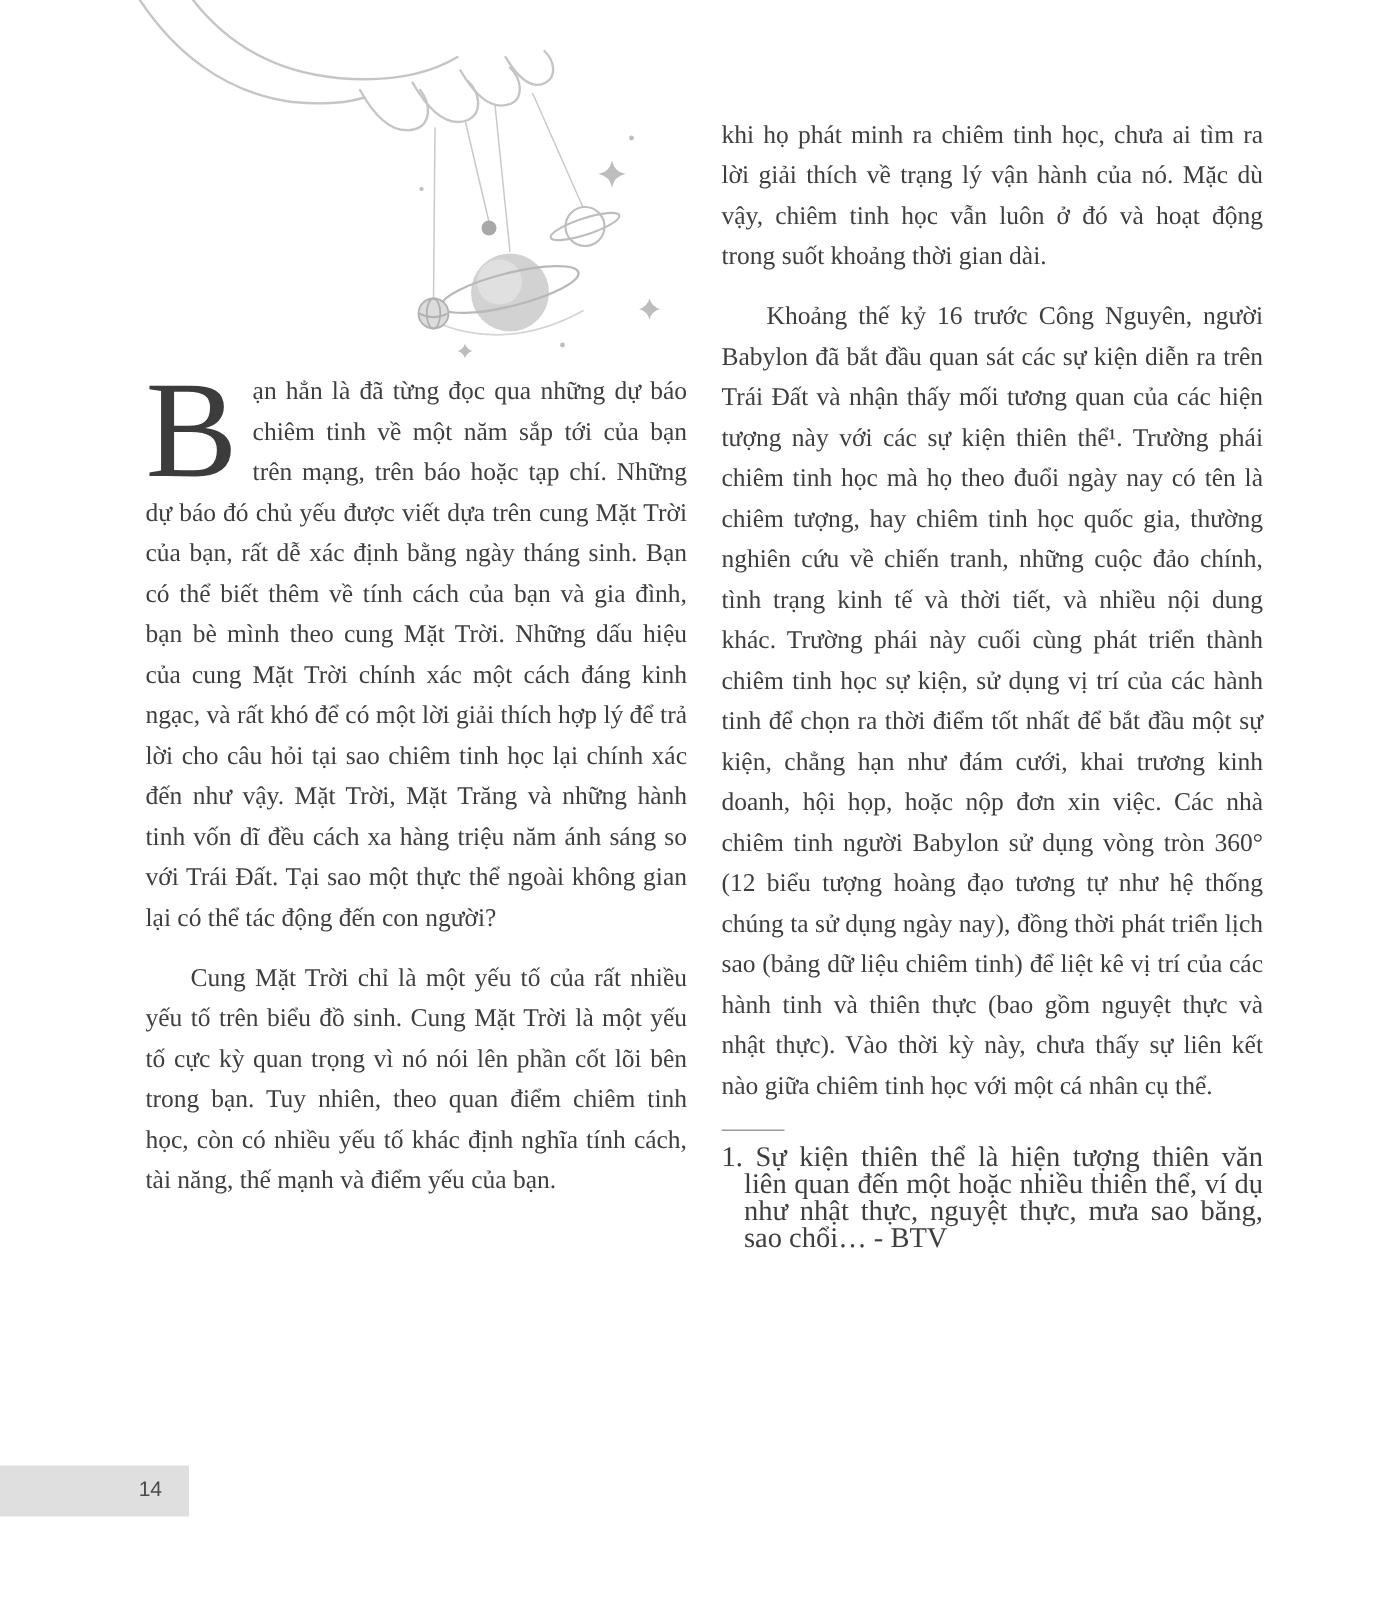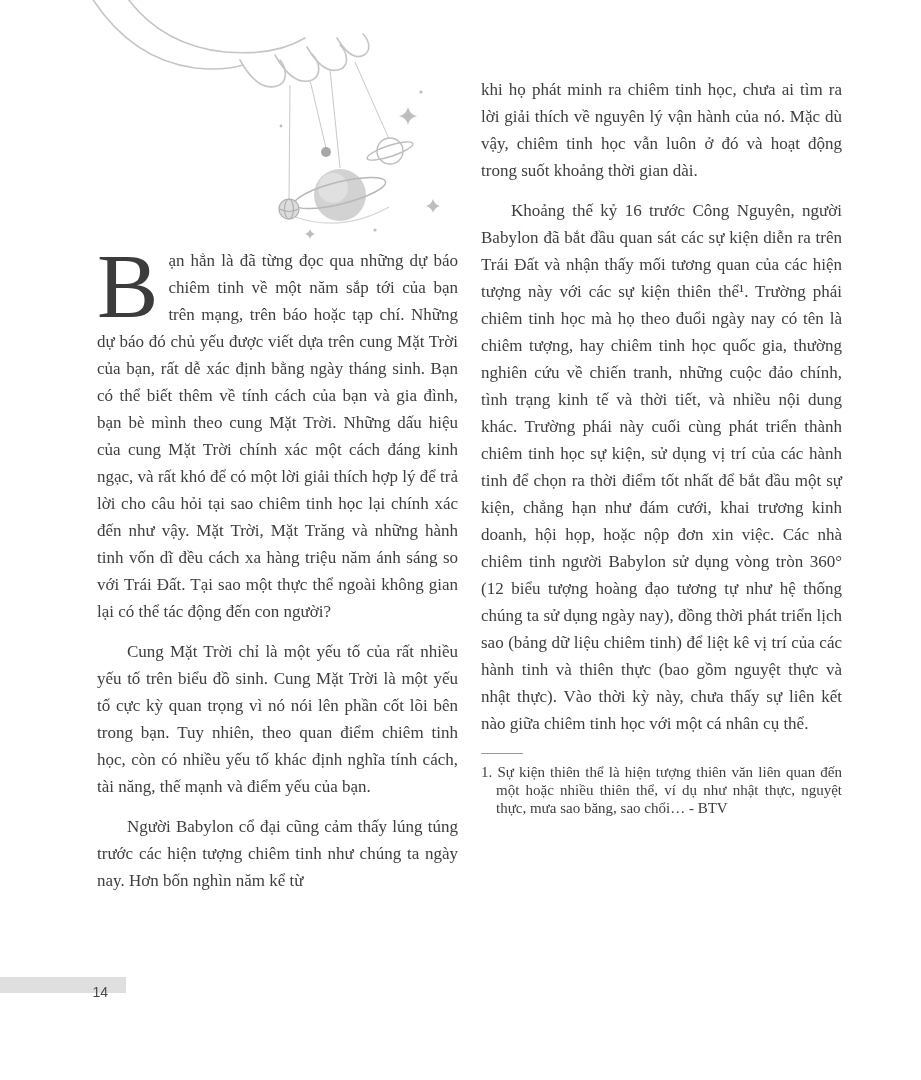--- a/index.html
+++ b/index.html
@@ -42,33 +42,33 @@
     color: #3c3c3c;
   }
   .footnote-block { margin-top: 16px; }
   .footnote-rule {
     width: 42px;
     height: 1px;
     background: #9a9a9a;
     margin-bottom: 9px;
   }
   .footnote {
-    font-size: 15px;
+    font-size: 19px;
     line-height: 18px;
     text-align: justify;
     color: #3e3e3e;
     padding-left: 15px;
     text-indent: -15px;
   }
   .page-number-bar {
     position: absolute;
     left: 0;
     top: 977px;
     width: 126px;
-    height: 16px;
+    height: 34px;
     background: #dfdfdf;
   }
   .page-number {
     position: absolute;
     right: 18px;
     top: 0;
     line-height: 30px;
     font-family: "Liberation Sans", sans-serif;
     font-size: 14px;
     color: #4a4a4a;
@@ -118,25 +118,24 @@
       <circle cx="366" cy="92" r="1.6"></circle>
       <circle cx="226" cy="126" r="1.4"></circle>
     </g>
   </svg>
 
   <div class="col col-left">
     <p class="para">
       <span class="dropcap">B</span><span>ạn hẳn là đã từng đọc qua những dự báo chiêm tinh về một năm sắp tới của bạn trên mạng, trên báo hoặc tạp chí. Những dự báo đó chủ yếu được viết dựa trên cung Mặt Trời của bạn, rất dễ xác định bằng ngày tháng sinh. Bạn có thể biết thêm về tính cách của bạn và gia đình, bạn bè mình theo cung Mặt Trời. Những dấu hiệu của cung Mặt Trời chính xác một cách đáng kinh ngạc, và rất khó để có một lời giải thích hợp lý để trả lời cho câu hỏi tại sao chiêm tinh học lại chính xác đến như vậy. Mặt Trời, Mặt Trăng và những hành tinh vốn dĩ đều cách xa hàng triệu năm ánh sáng so với Trái Đất. Tại sao một thực thể ngoài không gian lại có thể tác động đến con người?</span>
     </p>
     <p class="para indent">Cung Mặt Trời chỉ là một yếu tố của rất nhiều yếu tố trên biểu đồ sinh. Cung Mặt Trời là một yếu tố cực kỳ quan trọng vì nó nói lên phần cốt lõi bên trong bạn. Tuy nhiên, theo quan điểm chiêm tinh học, còn có nhiều yếu tố khác định nghĩa tính cách, tài năng, thế mạnh và điểm yếu của bạn.</p>
-    <p class="para indent">Người Babylon cổ đại cũng cảm thấy lúng túng trước các hiện tượng chiêm tinh như chúng ta ngày nay. Hơn bốn nghìn năm kể từ</p>
   </div>
 
   <div class="col col-right">
-    <p class="para">khi họ phát minh ra chiêm tinh học, chưa ai tìm ra lời giải thích về nguyên lý vận hành của nó. Mặc dù vậy, chiêm tinh học vẫn luôn ở đó và hoạt động trong suốt khoảng thời gian dài.</p>
+    <p class="para">khi họ phát minh ra chiêm tinh học, chưa ai tìm ra lời giải thích về trạng lý vận hành của nó. Mặc dù vậy, chiêm tinh học vẫn luôn ở đó và hoạt động trong suốt khoảng thời gian dài.</p>
     <p class="para indent">Khoảng thế kỷ 16 trước Công Nguyên, người Babylon đã bắt đầu quan sát các sự kiện diễn ra trên Trái Đất và nhận thấy mối tương quan của các hiện tượng này với các sự kiện thiên thể¹. Trường phái chiêm tinh học mà họ theo đuổi ngày nay có tên là chiêm tượng, hay chiêm tinh học quốc gia, thường nghiên cứu về chiến tranh, những cuộc đảo chính, tình trạng kinh tế và thời tiết, và nhiều nội dung khác. Trường phái này cuối cùng phát triển thành chiêm tinh học sự kiện, sử dụng vị trí của các hành tinh để chọn ra thời điểm tốt nhất để bắt đầu một sự kiện, chẳng hạn như đám cưới, khai trương kinh doanh, hội họp, hoặc nộp đơn xin việc. Các nhà chiêm tinh người Babylon sử dụng vòng tròn 360° (12 biểu tượng hoàng đạo tương tự như hệ thống chúng ta sử dụng ngày nay), đồng thời phát triển lịch sao (bảng dữ liệu chiêm tinh) để liệt kê vị trí của các hành tinh và thiên thực (bao gồm nguyệt thực và nhật thực). Vào thời kỳ này, chưa thấy sự liên kết nào giữa chiêm tinh học với một cá nhân cụ thể.</p>
 
     <div class="footnote-block">
       <div class="footnote-rule"></div>
       <p class="footnote">1. Sự kiện thiên thể là hiện tượng thiên văn liên quan đến một hoặc nhiều thiên thể, ví dụ như nhật thực, nguyệt thực, mưa sao băng, sao chổi… - BTV</p>
     </div>
   </div>
 
   <div class="page-number-bar">
     <span class="page-number">14</span>

